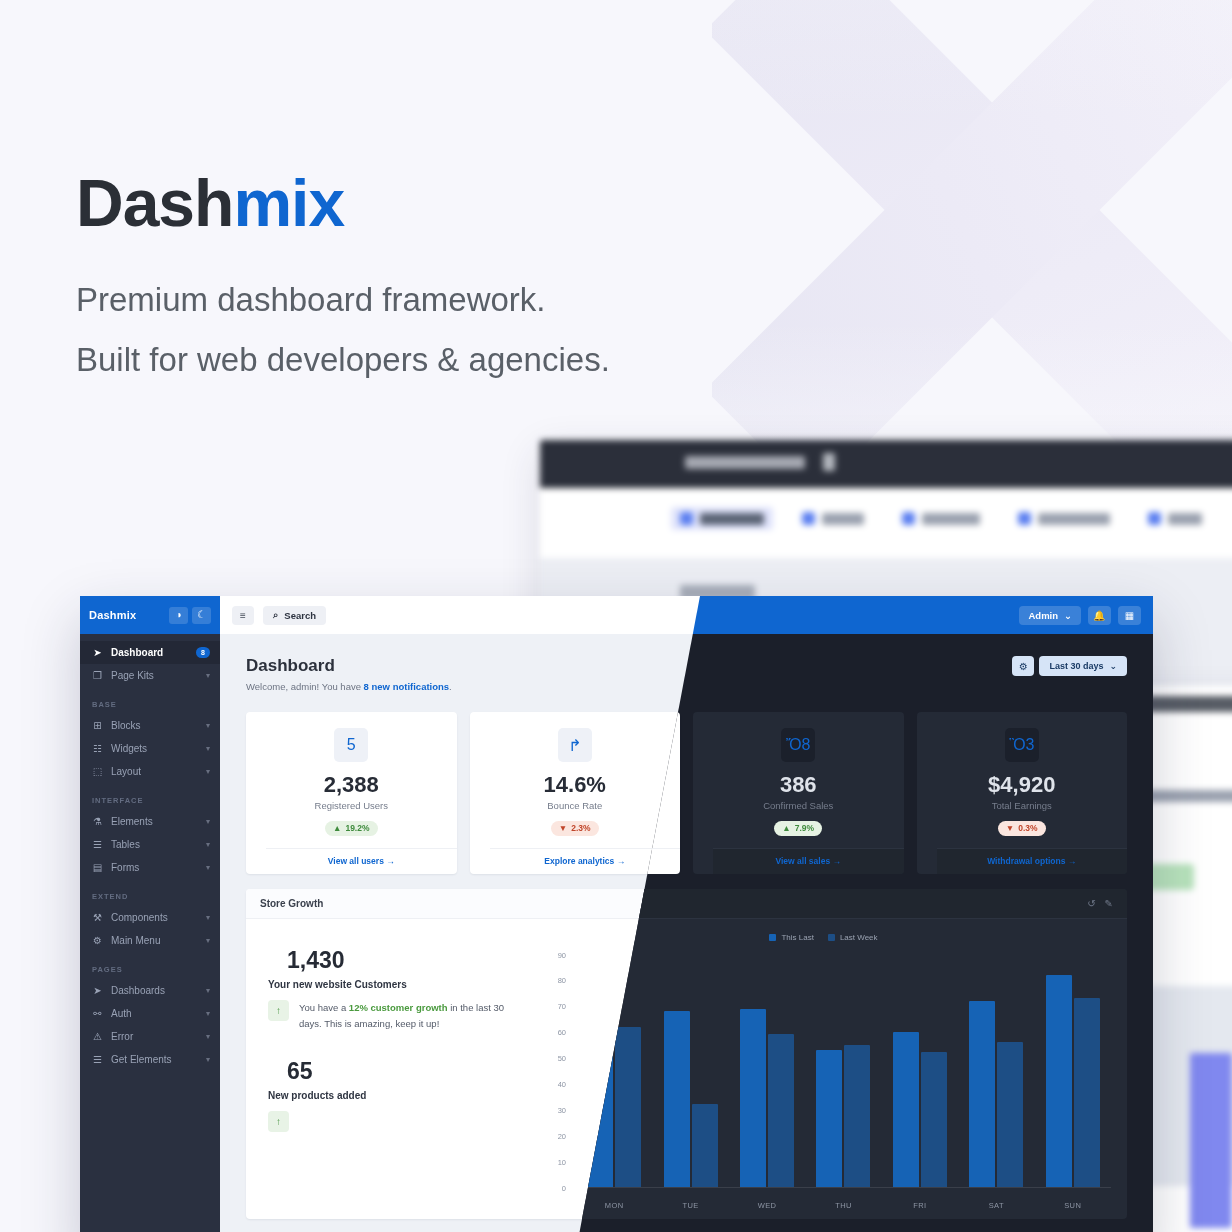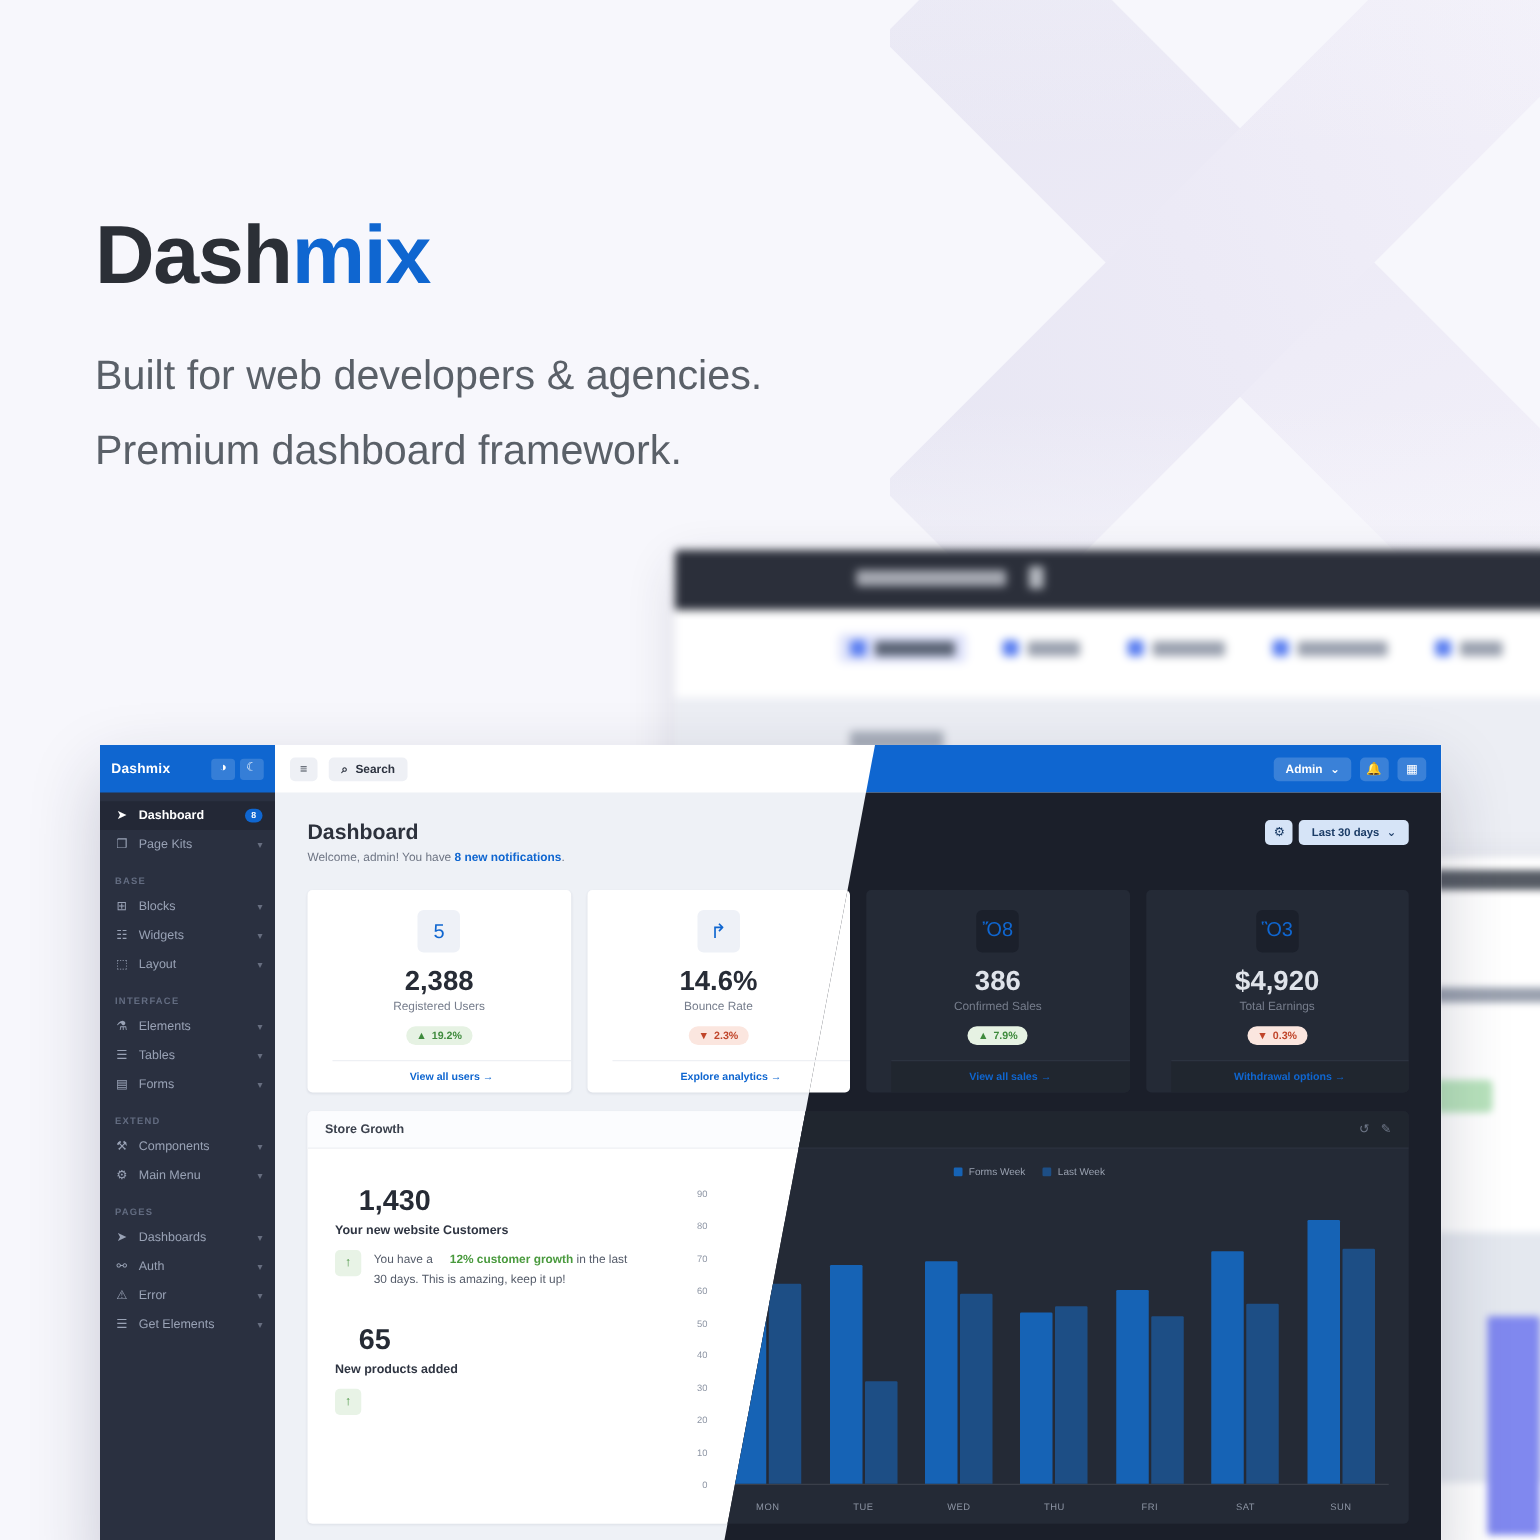--- a/index.html
+++ b/index.html
@@ -124,21 +124,21 @@
   .gw-t{font-size:10px;font-weight:bold;color:#3b414d;}
   .gw-t.dk{color:#c6ccd8;}
   .gw-acts{display:flex;gap:9px;color:#6e7788;font-size:10px;}
   .gw-body{display:flex;height:301px;}
   .gw-left{width:290px;padding:28px 22px 0;box-sizing:border-box;}
   .gw-num{font-size:23px;font-weight:bold;color:#262b35;line-height:26px;margin-left:19px;}
   .gw-cap{font-size:10px;font-weight:bold;color:#2f3542;margin-top:6px;}
   .gw-note{display:flex;gap:10px;margin-top:10px;align-items:flex-start;}
   .gw-ar{width:21px;height:21px;flex:0 0 21px;border-radius:4px;background:#e8f3e6;color:#47933f;display:flex;align-items:center;justify-content:center;font-size:10px;}
   .gw-txt{font-size:9.5px;line-height:16px;color:#545b69;}
-  .gw-txt b{color:#4a9a3e;margin-left:11px;}
+  .gw-txt b{color:#4a9a3e;}
   .gw-gap{height:26px;}
 
   
   .chart{flex:1;position:relative;padding:14px 16px 0 0;box-sizing:border-box;}
   .legend{display:flex;justify-content:center;gap:14px;align-items:center;margin-bottom:4px;}
   .lg{display:flex;align-items:center;gap:5px;font-size:8px;color:#9aa2b1;}
   .lg i{width:7px;height:7px;display:block;border-radius:1px;}
   .plot{position:absolute;left:40px;right:16px;top:36px;bottom:32px;}
   .yaxis{position:absolute;left:0;top:36px;bottom:32px;width:36px;}
   .ytick{position:absolute;right:6px;font-size:7.5px;color:#8d95a4;transform:translateY(-50%);}
@@ -157,22 +157,22 @@
     <div class="wm-x">
       <div class="wm-bar a"></div>
       <div class="wm-bar b"></div>
     </div>
     <div class="wm-fade"></div>
   </div>
 
   <div class="hero">
     <div class="brand"><span>Dash</span><span class="mix">mix</span></div>
     <div class="tagline">
+      <div>Premium dashboard framework.</div>
       <div>Built for web developers &amp; agencies.</div>
-      <div>Premium dashboard framework.</div>
     </div>
   </div>
 
   <div class="bg-shot">
     <div class="bs-top"></div>
     <div class="bs-title"></div>
       <div class="bs-dot"></div>
     <div class="bs-tabs">
       <div class="bs-tab active">
           <i></i>
@@ -482,21 +482,21 @@
                   <div class="gw-note">
                     <span class="gw-ar">↑</span>
                     <span class="gw-txt">You've managed to add <b>12% more products</b> in the last 30 days. Store's portfolio is growing!</span>
                   </div>
                 </div>
               </div>
             <div class="chart">
               <div class="legend" id="legD">
                   <span class="lg">
                     <i style="background:#1663b5"></i>
-                    <span>Forms Week</span>
+                    <span>This Last</span>
                   </span>
                   <span class="lg">
                     <i style="background:#1d4e85"></i>
                     <span>Last Week</span>
                   </span>
                 </div>
               <div class="yaxis" id="yaxD">
                   <span class="ytick" style="top: 100%;">0</span>
                   <span class="ytick" style="top: 88.8889%;">10</span>
                   <span class="ytick" style="top: 77.7778%;">20</span>

